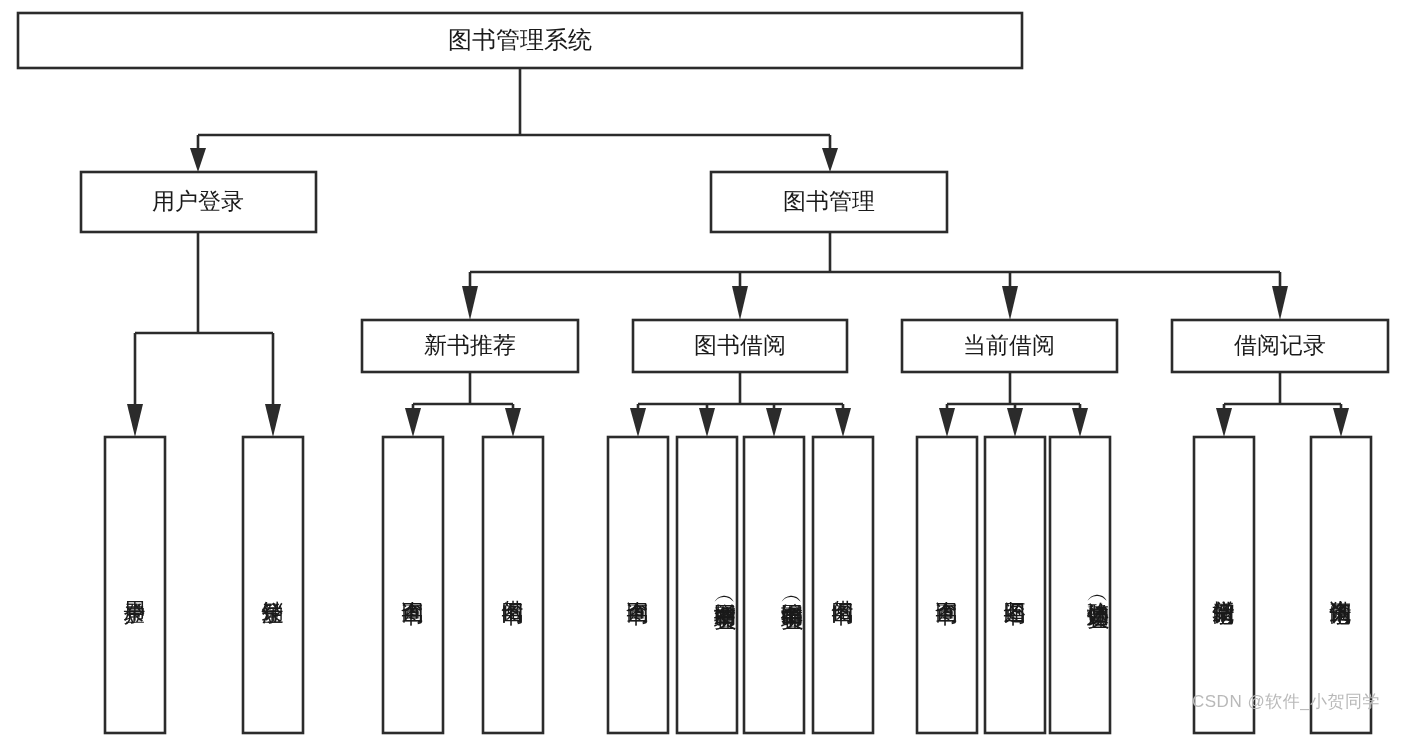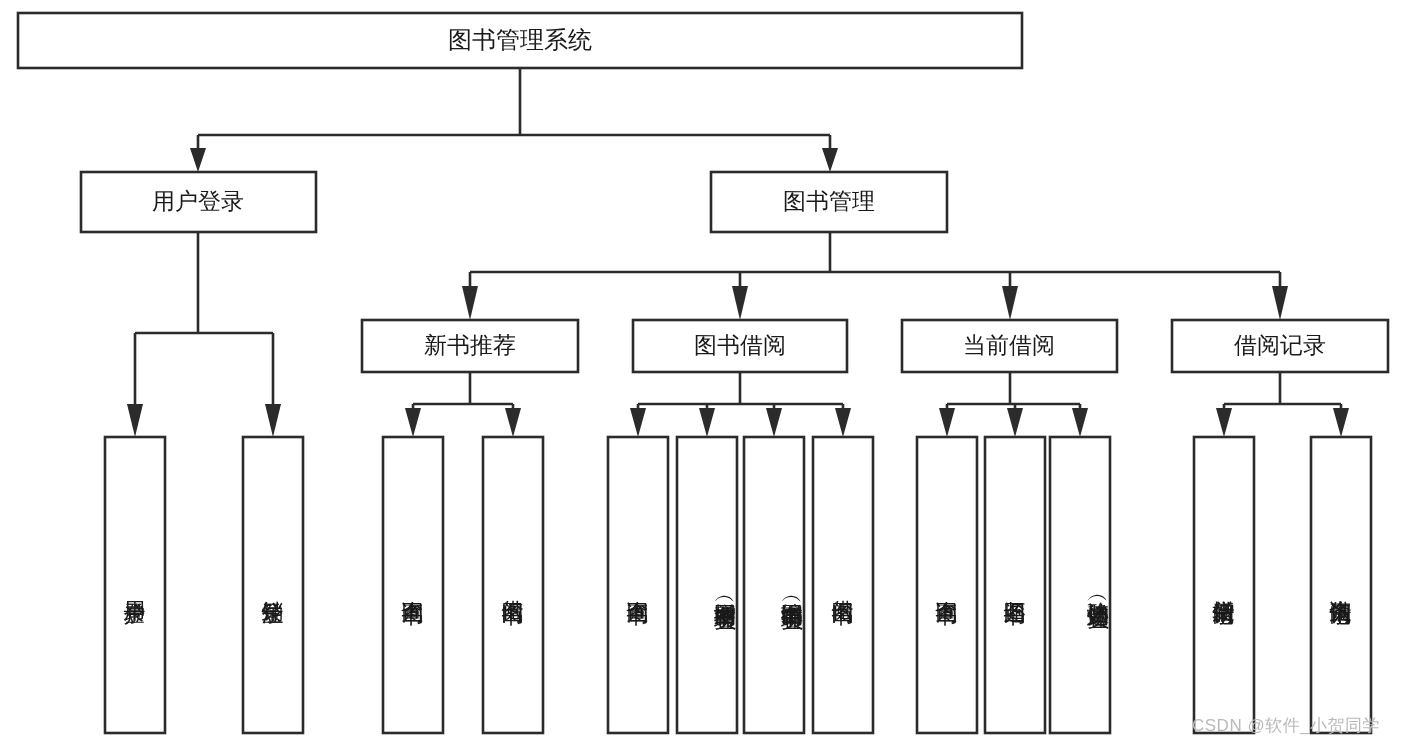--- a/index.html
+++ b/index.html
@@ -203,15 +203,15 @@
   <div class="vlabel" style="left:744px; top:437px; width:60px; height:296px; align-items:flex-start; padding-top:8px; box-sizing:border-box;">编辑图书（管理员）</div>
   <div class="vlabel" style="left:813px; top:437px; width:60px; height:296px;">借阅图书</div>
 
   <div class="vlabel" style="left:917px; top:437px; width:60px; height:296px;">查询图书</div>
   <div class="vlabel" style="left:985px; top:437px; width:60px; height:296px;">归还图书</div>
   <div class="vlabel" style="left:1050px; top:437px; width:60px; height:296px; align-items:flex-start; padding-top:6px; box-sizing:border-box;">确认归还（管理员）</div>
 
   <div class="vlabel" style="left:1194px; top:437px; width:60px; height:296px;">新增借阅记录</div>
   <div class="vlabel" style="left:1311px; top:437px; width:60px; height:296px;">查询借阅记录</div>
 
-  <div class="watermark" style="left:1192px; top:714px;">CSDN @软件_小贺同学</div>
+  <div class="watermark" style="left:1192px; top:690px;">CSDN @软件_小贺同学</div>
 
 </div>
 
 </body></html>

